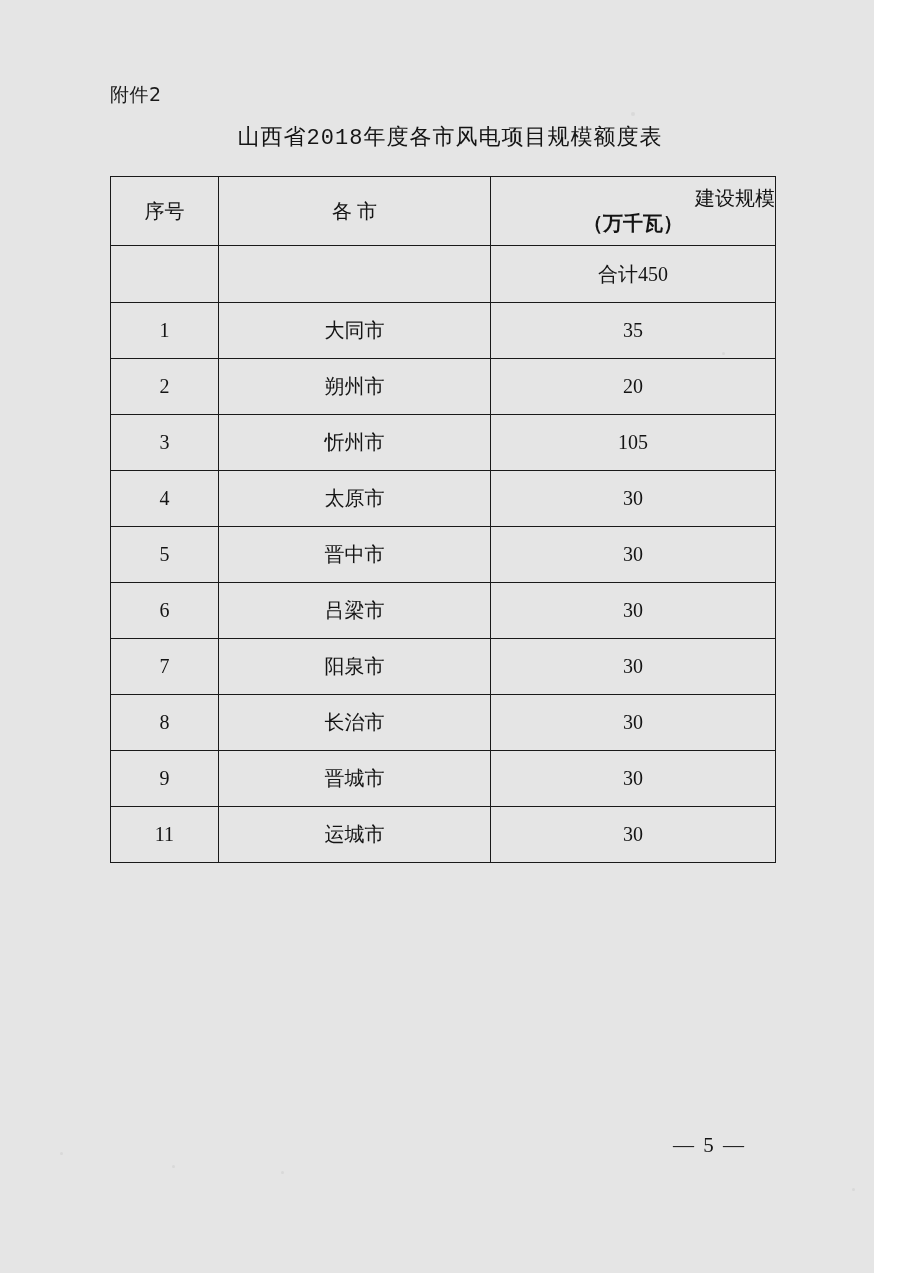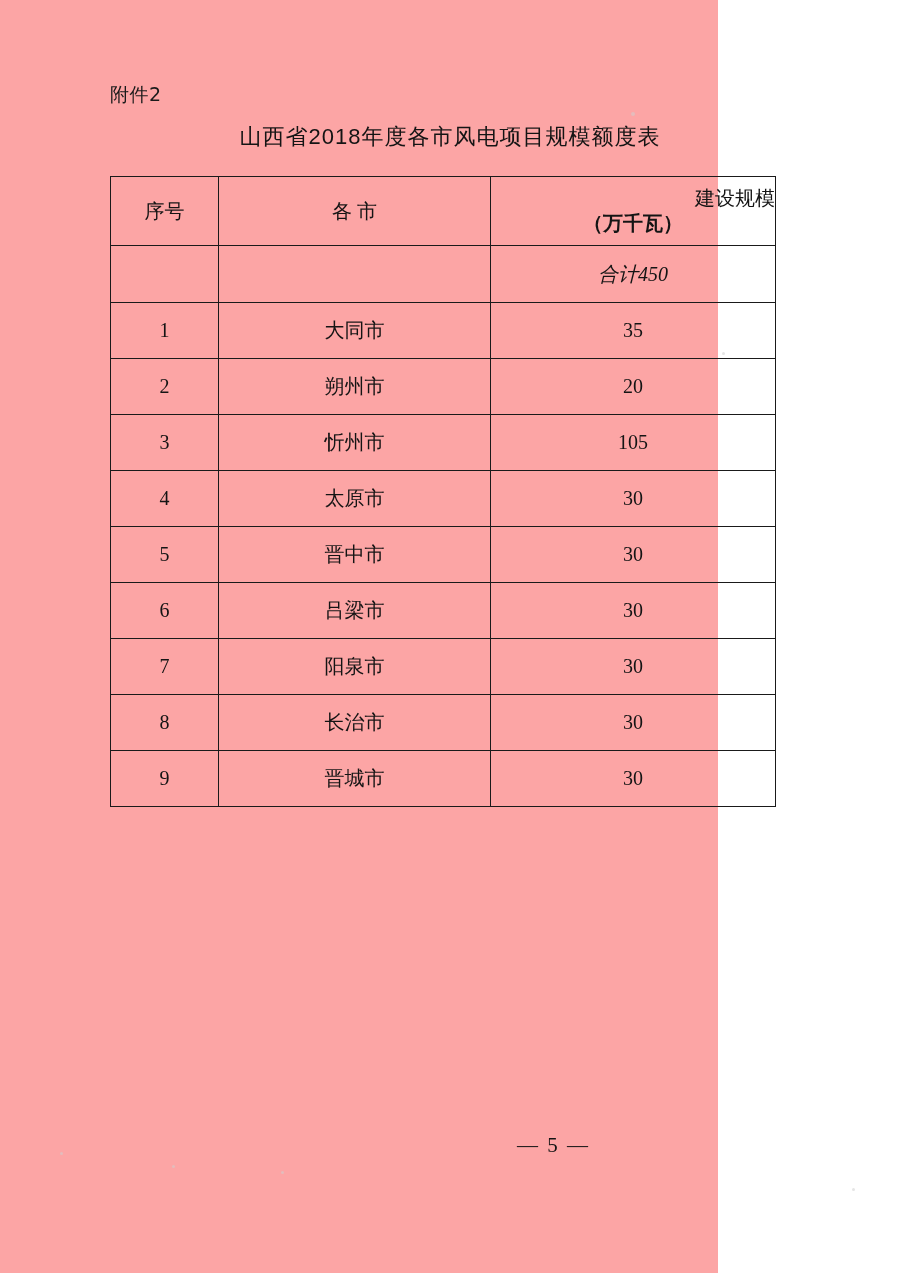--- a/index.html
+++ b/index.html
@@ -12,43 +12,44 @@
     background: #ffffff;
     font-family: "Liberation Serif", "DejaVu Serif", serif;
     color: #111111;
     position: relative;
     overflow: hidden;
   }
   
   .page {
     position: absolute;
     top: 0; left: 0;
-    width: 718px;
+    width: 864px;
     height: 1273px;
-    background: #fca5a5;
+    background: #e5e5e5;
+    padding-left: 10px;
   }
   .attachment-label {
     position: absolute;
     left: 110px;
     top: 82px;
     font-size: 19px;
     letter-spacing: 0.5px;
     font-family: "DejaVu Sans", "Liberation Sans", sans-serif;
     color: #1a1a1a;
   }
   .doc-title {
     position: absolute;
     left: 0;
     top: 122px;
     width: 900px;
     text-align: center;
     font-size: 22px;
     letter-spacing: 1px;
     color: #141414;
-    font-family: Liberation Sans, sans-serif;
+    font-family: Liberation Mono, monospace;
   }
   .table-wrap {
     position: absolute;
     left: 110px;
     top: 176px;
     width: 665px;
   }
   table.main {
     border-collapse: collapse;
     width: 665px;
@@ -61,21 +62,21 @@
     font-weight: normal;
     font-size: 20px;
     color: #141414;
     padding: 0;
   }
   col.c-idx { width: 108px; }
   col.c-city { width: 272px; }
   col.c-scale { width: 285px; }
 
   tr.head-row td { height: 68px; }
-  tr.total-row td { height: 56px; font-style: italic; }
+  tr.total-row td { height: 56px; }
   tr.data-row td { height: 55px; }
 
   .head-scale-line1 { display: block; line-height: 1.25; text-align: right; }
   .head-scale-line2 { display: block; line-height: 1.25; font-weight: bold; }
   .num {
     font-family: "Liberation Serif", "DejaVu Serif", serif;
     font-size: 20px;
   }
   .note {
     position: absolute;
@@ -180,20 +181,25 @@
         <tr class="data-row">
           <td class="num">8</td>
           <td>长治市</td>
           <td class="num">30</td>
         </tr>
         <tr class="data-row">
           <td class="num">9</td>
           <td>晋城市</td>
           <td class="num">30</td>
         </tr>
+        <tr class="data-row">
+          <td class="num">11</td>
+          <td>运城市</td>
+          <td class="num">30</td>
+        </tr>
       </tbody>
     </table>
   </div>
 
 
   <div class="page-number">— 5 —</div>
 
 </div>
 
 </body></html>

